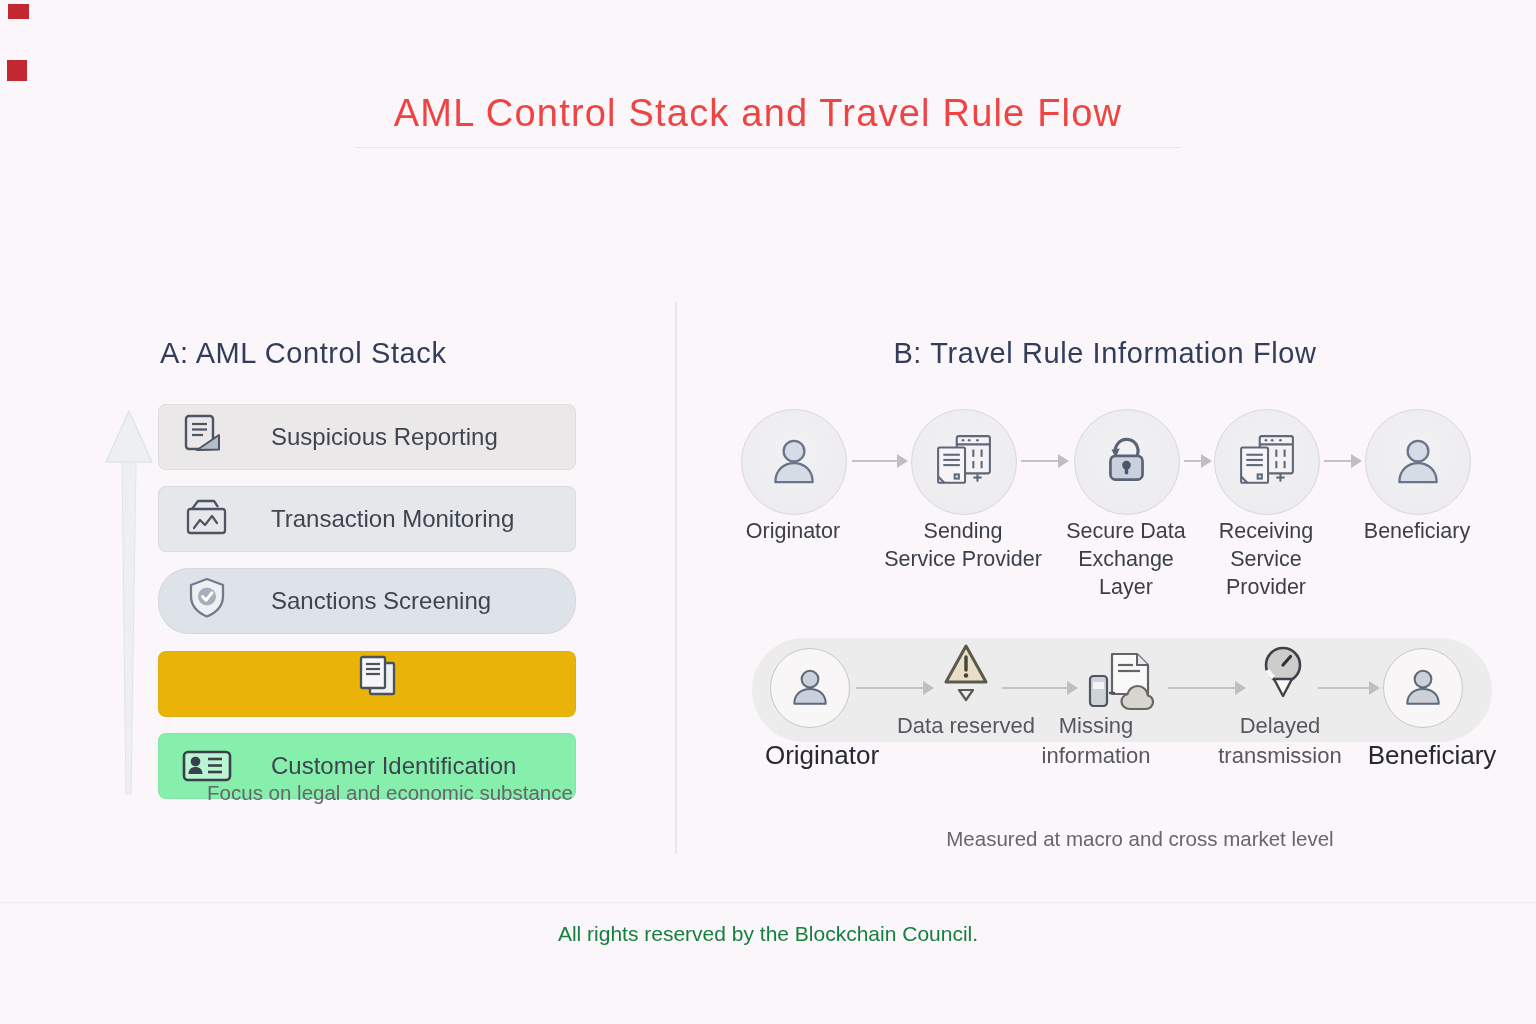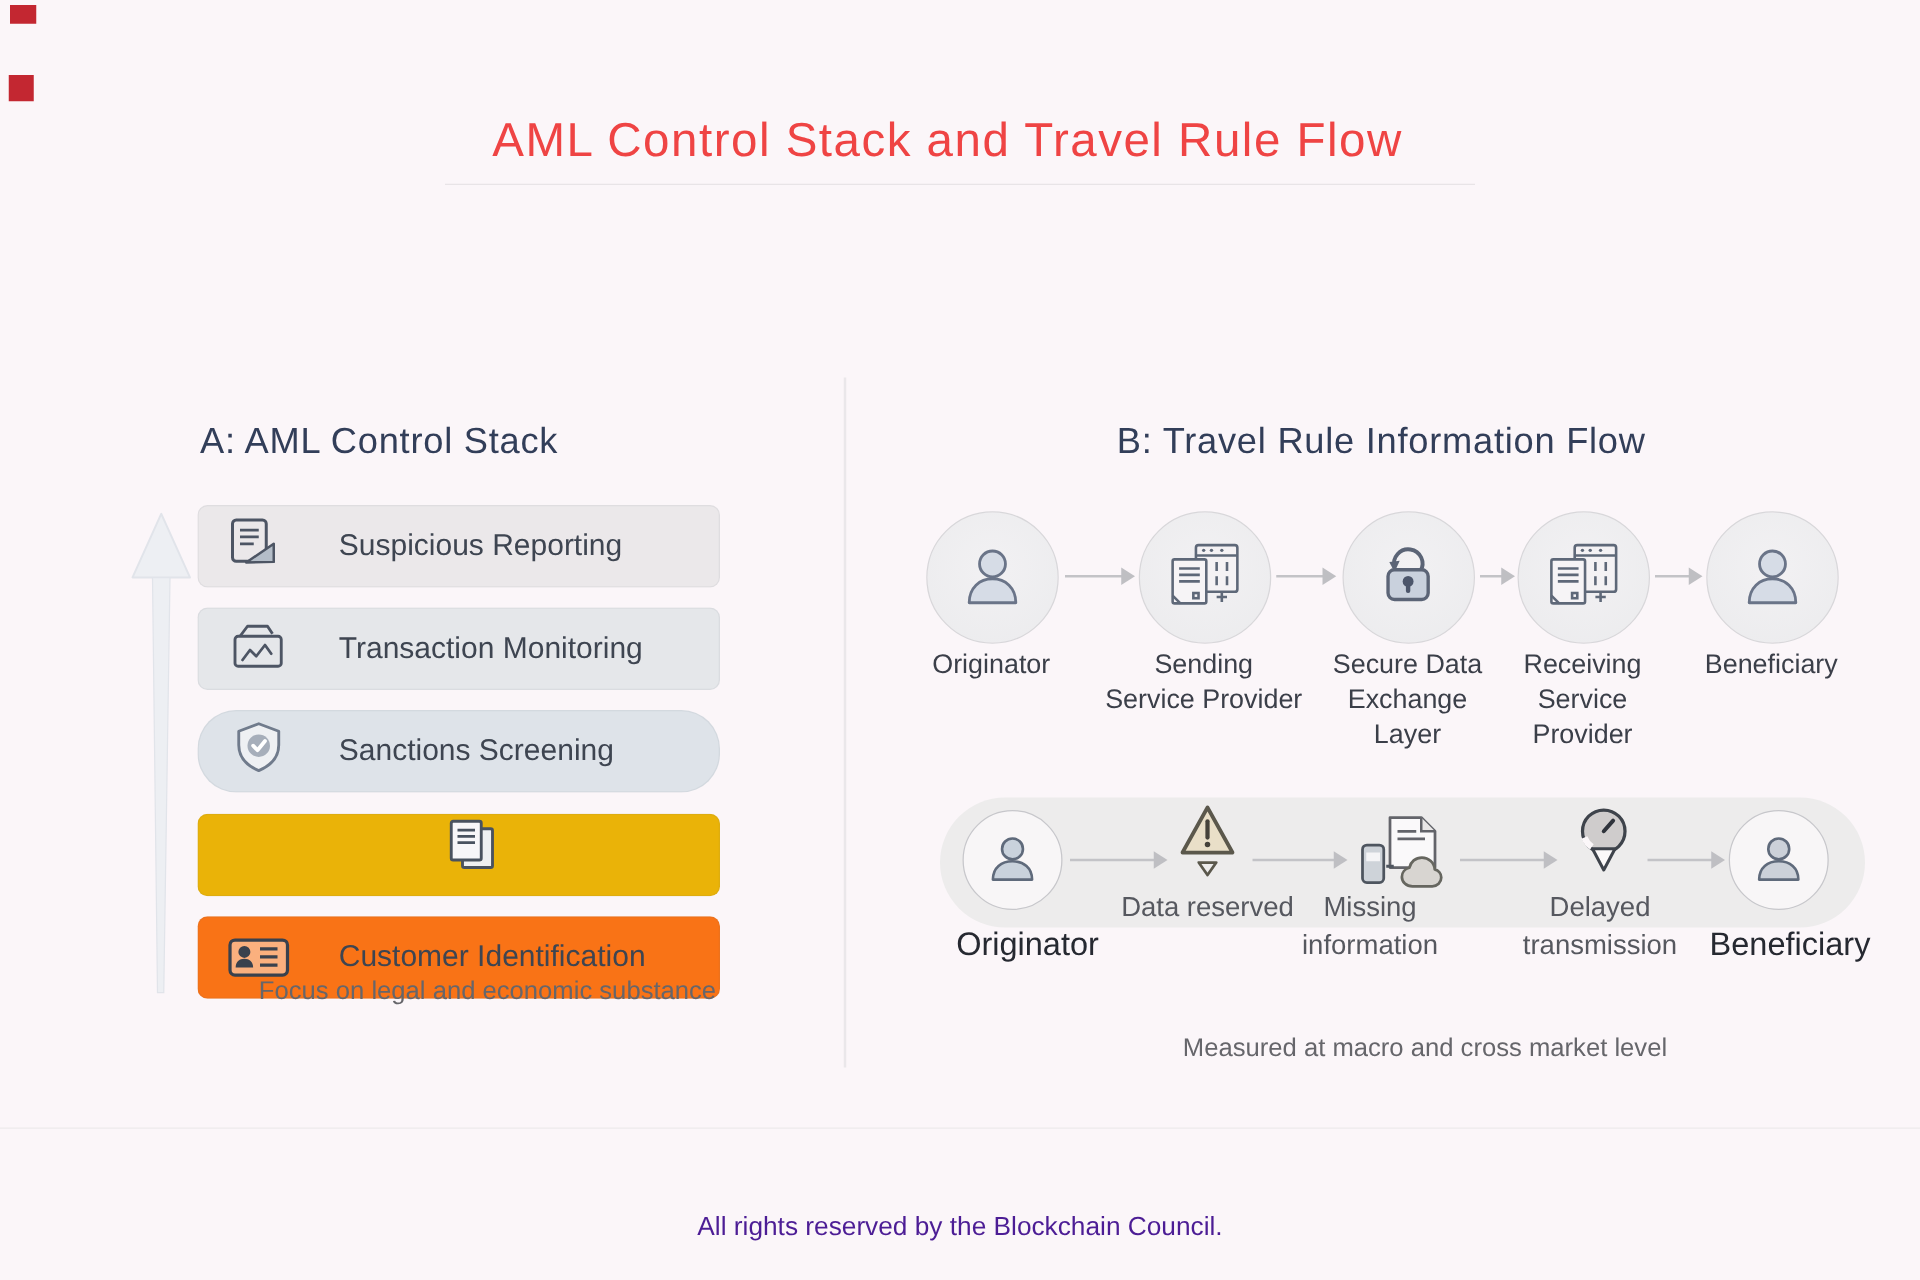--- a/index.html
+++ b/index.html
@@ -59,21 +59,21 @@
              border:1.5px solid #c7c7cb;display:flex;align-items:center;justify-content:center;box-sizing:border-box;}
   .sm1{left:770px;} .sm2{left:1383px;}
   .issue-label{top:711px;width:200px;text-align:center;font-size:22px;line-height:30px;
                color:#56585f;white-space:pre-line;}
   .il1{left:866px;} .il2{left:996px;} .il3{left:1180px;}
   .end-label{top:740px;width:220px;text-align:center;font-size:26px;font-weight:500;color:#262931;}
   .el1{left:712px;} .el2{left:1322px;}
 
   
   .footer-rule{left:0;top:902px;width:1536px;height:1px;background:#edeaec;}
-  .footer-text{left:0;top:970px;width:1536px;text-align:center;font-size:21px;color:#4c1d95;}
+  .footer-text{left:0;top:922px;width:1536px;text-align:center;font-size:21px;color:#15803d;}
 </style>
 </head>
 <body>
 
 <div id="canvas">
 
   <div class="artifact artifact-1"></div>
   <div class="artifact artifact-2"></div>
 
   <div class="abs title">AML Control Stack and Travel Rule Flow</div>
@@ -128,21 +128,21 @@
           <rect x="16" y="9" width="24" height="31" rx="1.5" fill="#eef0f2" stroke="#49525f" stroke-width="2.3"></rect>
           <rect x="7" y="3" width="24" height="31" rx="1.5" fill="#f7f6f8" stroke="#49525f" stroke-width="2.3"></rect>
           <line x1="12" y1="10" x2="26" y2="10" stroke="#49525f" stroke-width="2.2"></line>
           <line x1="12" y1="15" x2="26" y2="15" stroke="#49525f" stroke-width="2.2"></line>
           <line x1="12" y1="20" x2="26" y2="20" stroke="#49525f" stroke-width="2.2"></line>
         </svg>
       </span>
       <span class="stack-label">Recordkeeping</span>
     </div>
 
-    <div class="abs stack-box box-4" style="background: #f97316;">
+    <div class="abs stack-box box-4" style="background: #86efac;">
       <span class="ic">
         <svg width="52" height="38" viewBox="0 0 52 38">
           <rect x="3" y="5" width="46" height="28" rx="4" fill="rgba(250,250,252,.45)" stroke="#39414d" stroke-width="2.6"></rect>
           <circle cx="14.5" cy="14.5" r="4.8" fill="#39414d"></circle>
           <path d="M7.5 27 c0 -4.5 3 -7 7 -7 s7 2.5 7 7 z" fill="#39414d"></path>
           <line x1="27" y1="12" x2="41" y2="12" stroke="#39414d" stroke-width="2.6"></line>
           <line x1="27" y1="18.5" x2="41" y2="18.5" stroke="#39414d" stroke-width="2.6"></line>
           <line x1="27" y1="25" x2="41" y2="25" stroke="#39414d" stroke-width="2.6"></line>
         </svg>
       </span>

